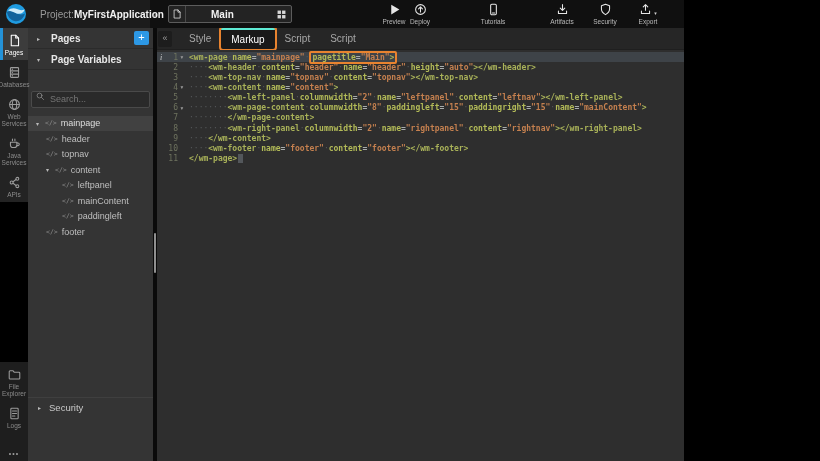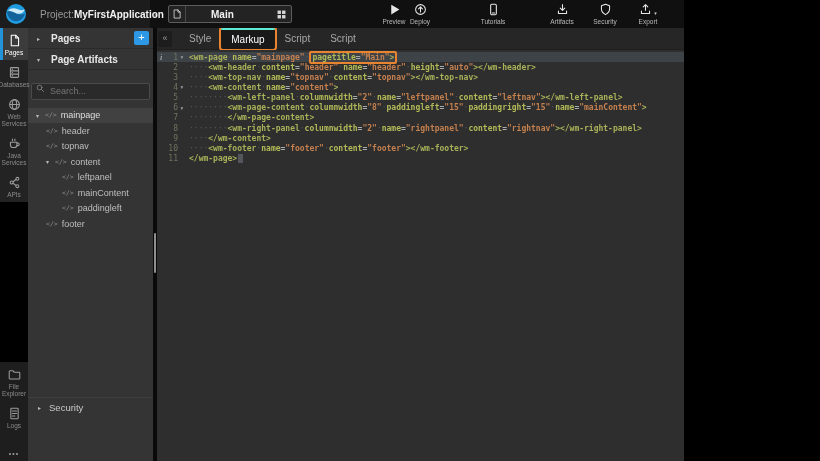--- a/index.html
+++ b/index.html
@@ -36,21 +36,21 @@
   .rail-item.active { background:#3c3c3c; border-left-color:#2492d8; }
   .rail-item.active .ic, .rail-item.active .lbl { color:#ffffff; }
   .rail-more { position:absolute; bottom:4px; width:100%; text-align:center; color:#9a9a9a; font-size:7px; letter-spacing:1px; cursor:pointer; }
 
   
   .panel { position:absolute; left:28px; top:28px; width:125px; height:433px; background:#343434; z-index:3; }
   .panel-header { height:21px; display:flex; align-items:center; padding:0 4px 0 9px; border-bottom:1px solid #2b2b2b; }
   .panel-header .tri { font-size:6px; color:#b9b9b9; margin-right:8px; width:6px; }
   .panel-header .ttl { font-size:10px; font-weight:bold; color:#e8e8e8; }
   .add-btn { margin-left:auto; width:15px; height:14px; background:#2d98e5; color:#fff; border-radius:2px; font-size:11px; line-height:12px; text-align:center; cursor:pointer; }
-  .search-wrap { position:relative; margin:10px 3px 4px; }
+  .search-wrap { position:relative; margin:18px 3px 4px; }
   .search-wrap .ic { position:absolute; left:5px; top:4px; color:#8f8f8f; }
   .search-wrap input { width:100%; height:17px; background:#2a2a2a; border:1px solid #4a4a4a; border-radius:2px; color:#cfcfcf; font-size:9px; padding:0 4px 0 18px; outline:none; font-family:"Liberation Sans", sans-serif; }
   .tree { margin-top:8px; }
   .tree-row { height:15.5px; display:flex; align-items:center; font-size:9px; color:#bfbfbf; cursor:pointer; }
   .tree-row.selected { background:#414141; color:#dedede; }
   .tree-row .tri { font-size:6px; color:#b9b9b9; width:9px; }
   .tree-row .code-glyph { font-family:"DejaVu Sans Mono", monospace; font-size:6.5px; color:#8f8f8f; margin-right:4px; }
   .variables-row { position:absolute; top:369px; left:0; right:0; height:19px; border-top:1px solid #3f3f3f; display:flex; align-items:center; padding:0 10px; cursor:pointer; }
   .variables-row .tri { font-size:6px; color:#b9b9b9; margin-right:8px; }
   .variables-row .ttl { font-size:9.5px; color:#c9c9c9; }
@@ -307,21 +307,21 @@
   </div>
 
   <div class="panel">
     <div class="panel-header">
       <span class="tri">▸</span>
       <span class="ttl">Pages</span>
       <span class="add-btn">+</span>
     </div>
     <div class="panel-header">
       <span class="tri">▾</span>
-      <span class="ttl">Page Artifacts</span>
+      <span class="ttl">Page Variables</span>
     </div>
     <div class="search-wrap">
       <span class="ic" id="search-ic">
           <svg viewBox="0 0 16 16" width="9" height="9" fill="none" stroke="currentColor" stroke-width="1.3" stroke-linecap="round" stroke-linejoin="round">
             <circle cx="6.3" cy="6.3" r="4.3"></circle>
             <path d="M9.6 9.6l4 4"></path>
           </svg>
         </span>
       <input class="search" placeholder="Search..." style="">
     </div>

